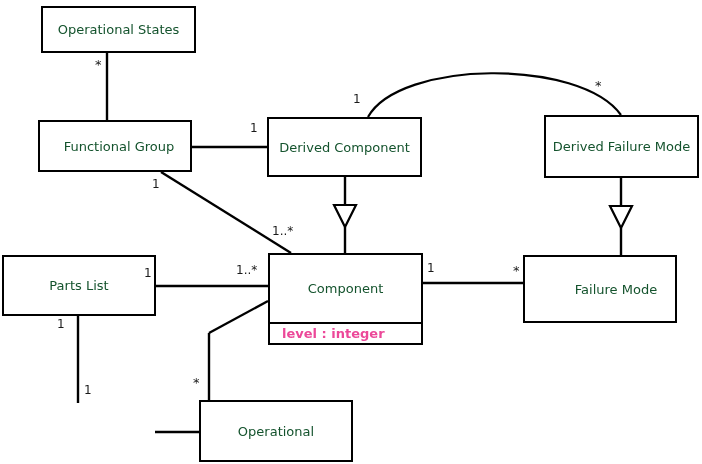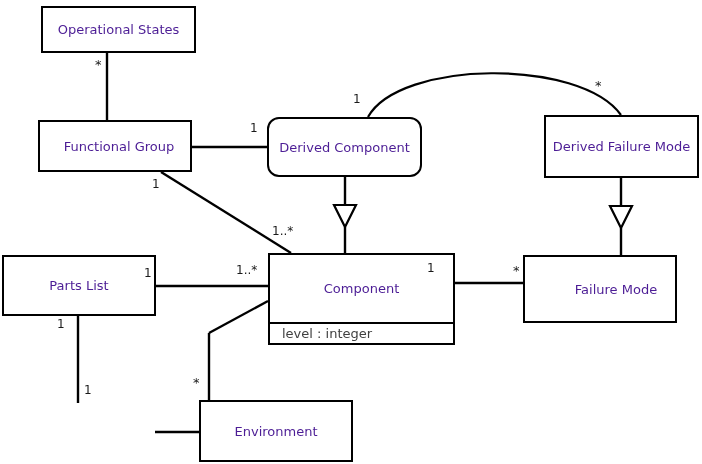--- a/index.html
+++ b/index.html
@@ -32,34 +32,35 @@
     display: flex;
     flex-direction: column;
     z-index: 5;
   }
   .umlbox .name-compartment {
     flex: 1 1 auto;
     display: flex;
     align-items: center;
     justify-content: center;
     font-size: 13px;
-    color: #4c1d95;
+    color: #14532d;
     text-align: center;
     padding: 0 4px;
     white-space: nowrap;
   }
   .umlbox .attr-compartment {
     border-top: 2px solid #000000;
     display: flex;
     align-items: center;
     justify-content: flex-start;
     font-size: 13px;
-    color: #404040;
+    color: #ec4899;
     padding: 2px 0 2px 12px;
     white-space: nowrap;
+    font-weight: bold;
   }
   .mult {
     position: absolute;
     font-size: 12px;
     color: #1a1a1a;
     white-space: nowrap;
     z-index: 6;
     line-height: 12px;
   }
   .mult.star {
@@ -102,44 +103,44 @@
   </svg>
 
   <div class="umlbox" style="left:41px; top:6px; width:155px; height:47px;">
     <div class="name-compartment">Operational States</div>
   </div>
 
   <div class="umlbox" style="left:38px; top:120px; width:154px; height:52px;padding-left:8px;">
     <div class="name-compartment">Functional Group</div>
   </div>
 
-  <div class="umlbox" style="left:267px; top:117px; width:155px; height:60px;border-radius:12px;">
+  <div class="umlbox" style="left:267px; top:117px; width:155px; height:60px;">
     <div class="name-compartment">Derived Component</div>
   </div>
 
   <div class="umlbox" style="left:2px; top:255px; width:154px; height:61px;">
     <div class="name-compartment">Parts List</div>
   </div>
 
   <div class="umlbox" style="left:544px; top:115px; width:155px; height:63px;">
     <div class="name-compartment">Derived Failure Mode</div>
   </div>
 
-  <div class="umlbox" style="left:268px; top:253px; width:187px; height:92px;">
+  <div class="umlbox" style="left:268px; top:253px; width:155px; height:92px;">
     <div class="name-compartment">Component</div>
     <div class="attr-compartment">level : integer</div>
   </div>
 
   <div class="umlbox" style="left:523px; top:255px; width:154px; height:68px;padding-left:32px;">
     <div class="name-compartment">Failure Mode</div>
   </div>
 
 
   <div class="umlbox" style="left:199px; top:400px; width:154px; height:62px;">
-    <div class="name-compartment">Environment</div>
+    <div class="name-compartment">Operational</div>
   </div>
 
   <div class="mult star" style="left:95px; top:59px;">*</div>
 
   <div class="mult" style="left:250px; top:122px;">1</div>
 
   <div class="mult" style="left:152px; top:178px;">1</div>
   <div class="mult" style="left:272px; top:225px;">1..*</div>
 
   <div class="mult" style="left:353px; top:93px;">1</div>

